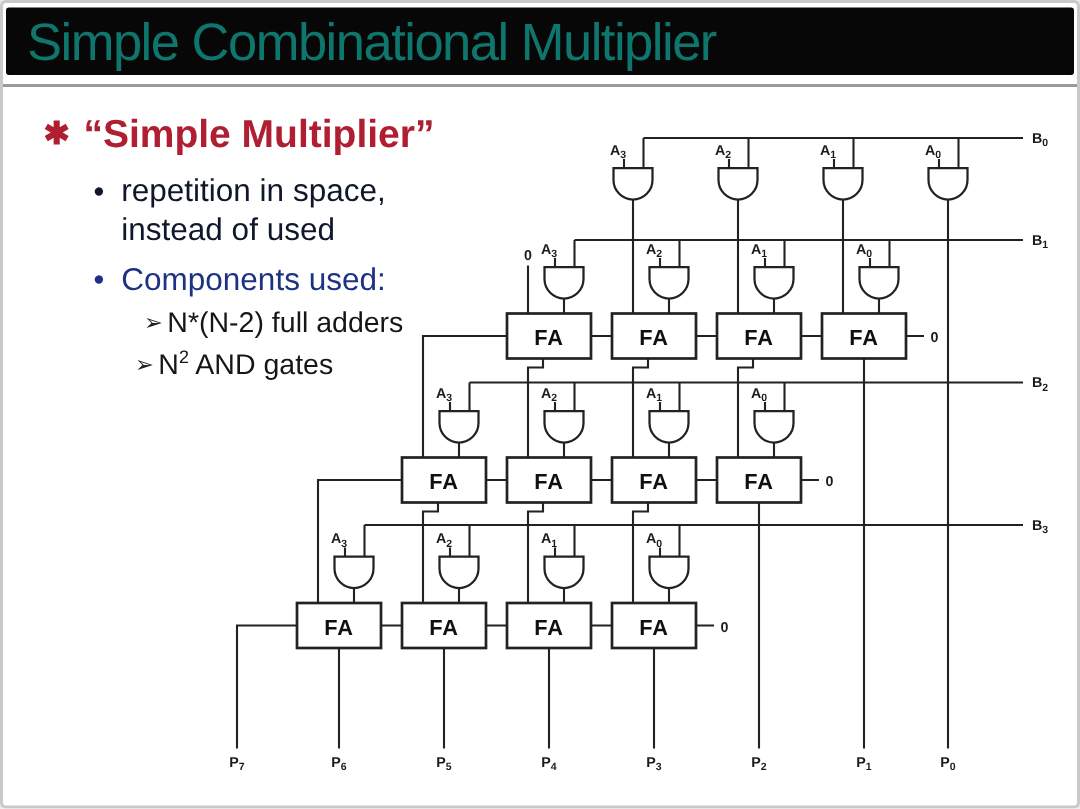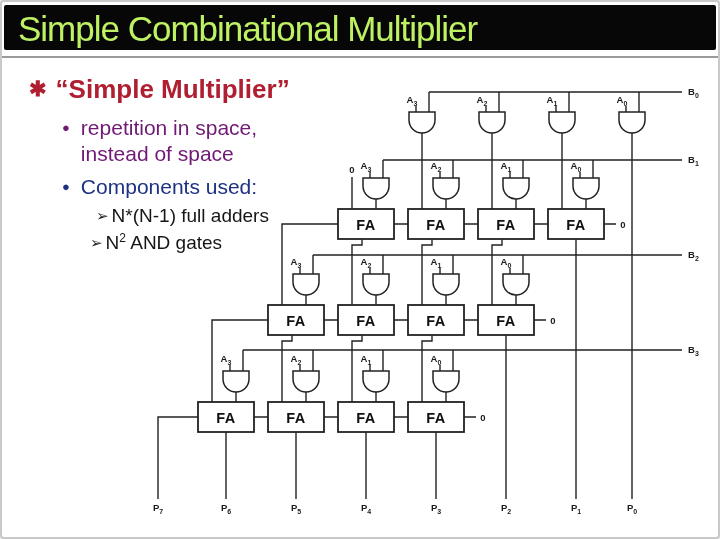--- a/index.html
+++ b/index.html
@@ -1,26 +1,26 @@
 <!DOCTYPE html>
 <html><head>
 <meta charset="utf-8">
 <style>
   html,body{margin:0;padding:0;background:#e9e9e9;font-family:"Liberation Sans",sans-serif;}
   .slide{position:relative;width:720px;height:539px;background:#ffffff;border:2px solid #c9c9c9;
          border-radius:4px;box-sizing:border-box;overflow:hidden;}
   .titlebar{position:absolute;left:2px;top:3px;right:2px;height:45px;background:#070707;
             border-radius:2px;}
   .titlebar h1{margin:0;padding:2px 0 0 14px;font-size:35px;line-height:44px;font-weight:normal;
-               color:#bef264;letter-spacing:-1px;white-space:nowrap;}
+               color:#0f766e;letter-spacing:-1px;white-space:nowrap;}
   .title-rule{position:absolute;left:0px;top:54px;right:0px;height:2px;background:#9a9a9a;}
   .heading{position:absolute;left:27px;top:72px;width:320px;color:#b01e31;
            font-size:26px;font-weight:bold;white-space:nowrap;}
   .star{display:inline-block;font-size:21px;margin-right:9px;transform:translateY(-2px);}
-  .bullet1{position:absolute;left:60px;top:113px;width:280px;color:#701a75;font-size:21px;line-height:26px;}
+  .bullet1{position:absolute;left:60px;top:113px;width:280px;color:#0f172a;font-size:21px;line-height:26px;}
   .bullet2{position:absolute;left:60px;top:172px;width:280px;color:#1e3283;font-size:21px;line-height:26px;}
   .dot{display:inline-block;font-size:13px;margin-right:11px;transform:translateY(-3px);}
   .btext{display:inline-block;vertical-align:top;}
   .sub1{position:absolute;left:94px;top:203px;color:#161616;font-size:19px;white-space:nowrap;}
   .sub2{position:absolute;left:88px;top:229px;color:#161616;font-size:19px;white-space:nowrap;}
   .arrow{display:inline-block;font-size:15px;margin-right:3px;transform:translateY(-1px);color:#222;}
   sup{font-size:12px;}
   svg{position:absolute;left:0;top:0;}
   .wire{stroke:#222222;stroke-width:1.4;fill:none;}
   .gate{stroke:#222222;stroke-width:1.5;fill:#ffffff;}
@@ -34,25 +34,25 @@
 
 <div class="slide">
 
   <div class="titlebar">
     <h1>Simple Combinational Multiplier</h1>
   </div>
   <div class="title-rule"></div>
 
   <div class="heading"><span class="star">✱</span><span>“Simple Multiplier”</span></div>
 
-  <div class="bullet1"><span class="dot">●</span><span class="btext"><span>repetition in space,</span><br><span>instead of space</span></span></div>
+  <div class="bullet1"><span class="dot">●</span><span class="btext"><span>repetition in space,</span><br><span>instead of used</span></span></div>
 
   <div class="bullet2"><span class="dot">●</span><span class="btext">Components used:</span></div>
 
-  <div class="sub1"><span class="arrow">➢</span><span>N*(N-1) full adders</span></div>
+  <div class="sub1"><span class="arrow">➢</span><span>N*(N-2) full adders</span></div>
 
   <div class="sub2"><span class="arrow">➢</span><span><span>N</span><sup>2</sup><span> AND gates</span></span></div>
 
   <svg width="720" height="539" viewBox="0 0 720 539">
 
     <g>
 
       <path class="wire" d="
         M427 90 H680
         M427 90 V110 M497 90 V110 M567 90 V110 M637 90 V110

